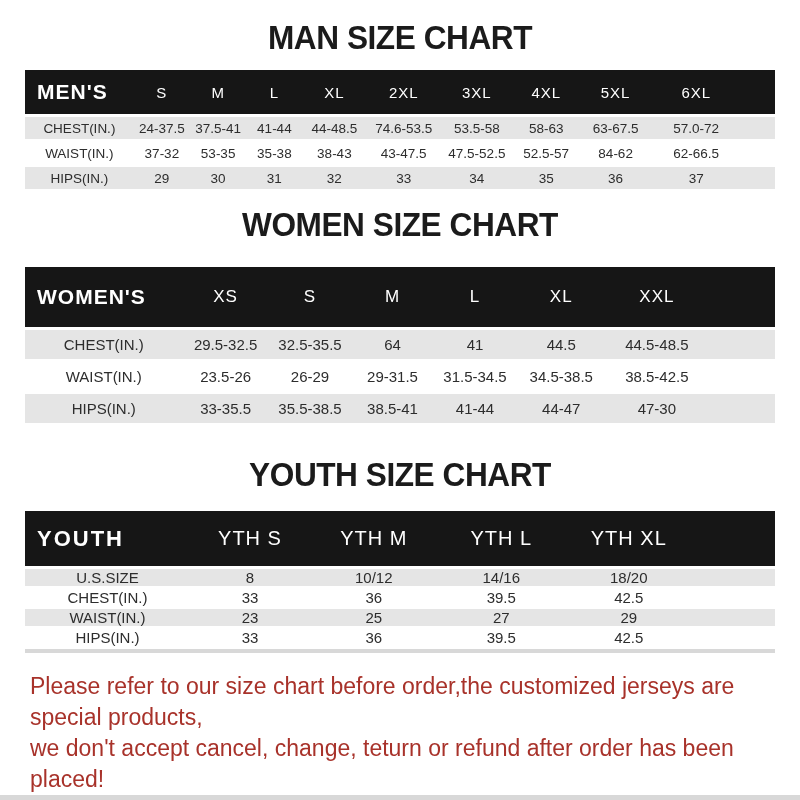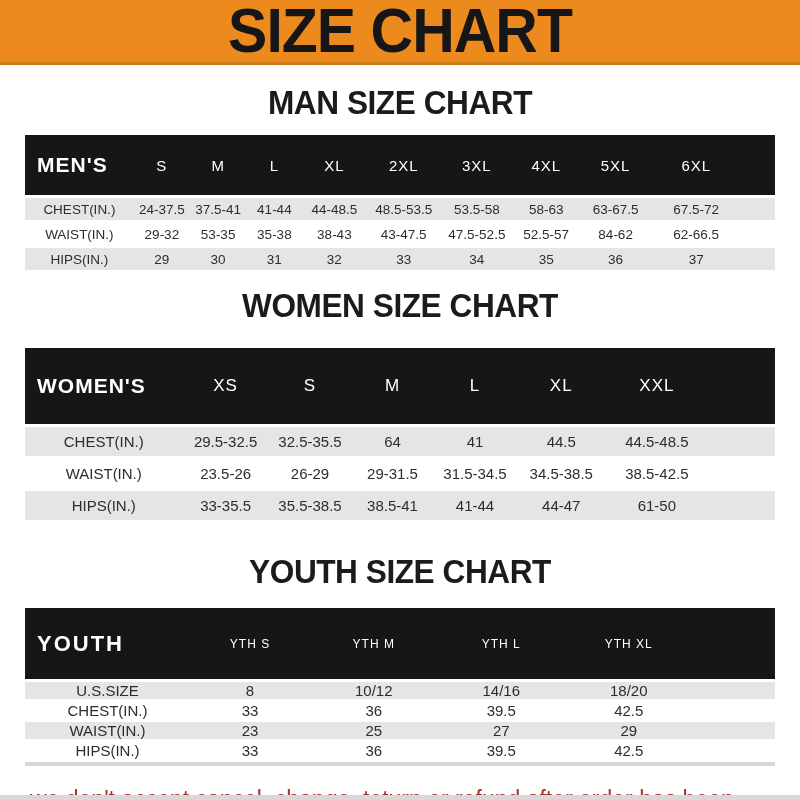--- a/index.html
+++ b/index.html
@@ -62,21 +62,21 @@
   }
   .men-table   { margin-top: 12px; }
   .women-table { margin-top: 22px; }
   .youth-table { margin-top: 16px; }
 
   .size-table th {
     background: var(--header_bg, #161616);
     color: var(--header_fg, #ffffff);
     font-weight: normal;
     text-align: center;
-    padding: 14px;
+    padding: 6px;
   }
   .size-table th.lbl {
     text-align: left;
     padding-left: 12px;
     font-weight: bold;
     letter-spacing: 1px;
   }
   .size-table td {
     text-align: center;
     color: var(--ink, #2D2D2D);
@@ -85,21 +85,21 @@
   .size-table tbody tr:nth-child(odd) td { background: var(--row_gray, #E5E5E5); }
 
   .men-table   th { height: 32px; font-size: 15px; letter-spacing: 1px; }
   .men-table   th.lbl { font-size: 21px; }
   .men-table   td { height: 22px; font-size: 13.5px; }
 
   .women-table th { height: 48px; font-size: 17px; letter-spacing: 1px; }
   .women-table th.lbl { font-size: 21px; }
   .women-table td { height: 29px; font-size: 15px; }
 
-  .youth-table th { height: 43px; font-size: 12px; letter-spacing: 1px; }
+  .youth-table th { height: 43px; font-size: 20px; letter-spacing: 1px; }
   .youth-table th.lbl { font-size: 22px; letter-spacing: 2px; margin-top: 40px; }
   .youth-table td { height: 14px; font-size: 15px; }
 
   .table-underline {
     width: 750px;
     height: 4px;
     margin: 0 auto;
     background: var(--strip, #D8D8D8);
   }
 
@@ -116,23 +116,20 @@
     left: 0; right: 0; bottom: 0;
     height: 5px;
     background: var(--strip, #D8D8D8);
   }
 </style>
 </head>
 <body>
 
 <div class="page">
 
-  <header class="banner">
-    <h1 class="banner-title">SIZE CHART</h1>
-  </header>
 
   <section class="chart-section men">
     <h2 class="section-heading">MAN SIZE CHART</h2>
     <table class="size-table men-table">
       <colgroup>
         <col style="width:14.5%">
           <col style="width:7.5%">
           <col style="width:7.5%">
           <col style="width:7.5%">
           <col style="width:8.5%">
@@ -158,30 +155,30 @@
             <th></th>
           </tr>
         </thead>
         <tbody>
           <tr>
             <td>CHEST(IN.)</td>
             <td>24-37.5</td>
             <td>37.5-41</td>
             <td>41-44</td>
             <td>44-48.5</td>
-            <td>48.5-53.5</td>
+            <td>74.6-53.5</td>
             <td>53.5-58</td>
             <td>58-63</td>
             <td>63-67.5</td>
-            <td>67.5-72</td>
+            <td>57.0-72</td>
             <td></td>
           </tr>
           <tr>
             <td>WAIST(IN.)</td>
-            <td>29-32</td>
+            <td>37-32</td>
             <td>53-35</td>
             <td>35-38</td>
             <td>38-43</td>
             <td>43-47.5</td>
             <td>47.5-52.5</td>
             <td>52.5-57</td>
             <td>84-62</td>
             <td>62-66.5</td>
             <td></td>
           </tr>
@@ -248,21 +245,21 @@
             <td>38.5-42.5</td>
             <td></td>
           </tr>
           <tr>
             <td>HIPS(IN.)</td>
             <td>33-35.5</td>
             <td>35.5-38.5</td>
             <td>38.5-41</td>
             <td>41-44</td>
             <td>44-47</td>
-            <td>61-50</td>
+            <td>47-30</td>
             <td></td>
           </tr>
         </tbody>
       </table>
   </section>
 
   <section class="chart-section youth">
     <h2 class="section-heading">YOUTH SIZE CHART</h2>
     <table class="size-table youth-table">
       <colgroup>
@@ -315,17 +312,18 @@
             <td>39.5</td>
             <td>42.5</td>
             <td></td>
           </tr>
         </tbody>
       </table>
     <div class="table-underline"></div>
   </section>
 
   <footer class="notice">
+    <p>Please refer to our size chart before order,the customized jerseys are special products,</p>
     <p>we don't accept cancel, change, teturn or refund after order has been placed!</p>
   </footer>
 
   <div class="bottom-strip"></div>
 </div>
 
 </body></html>

